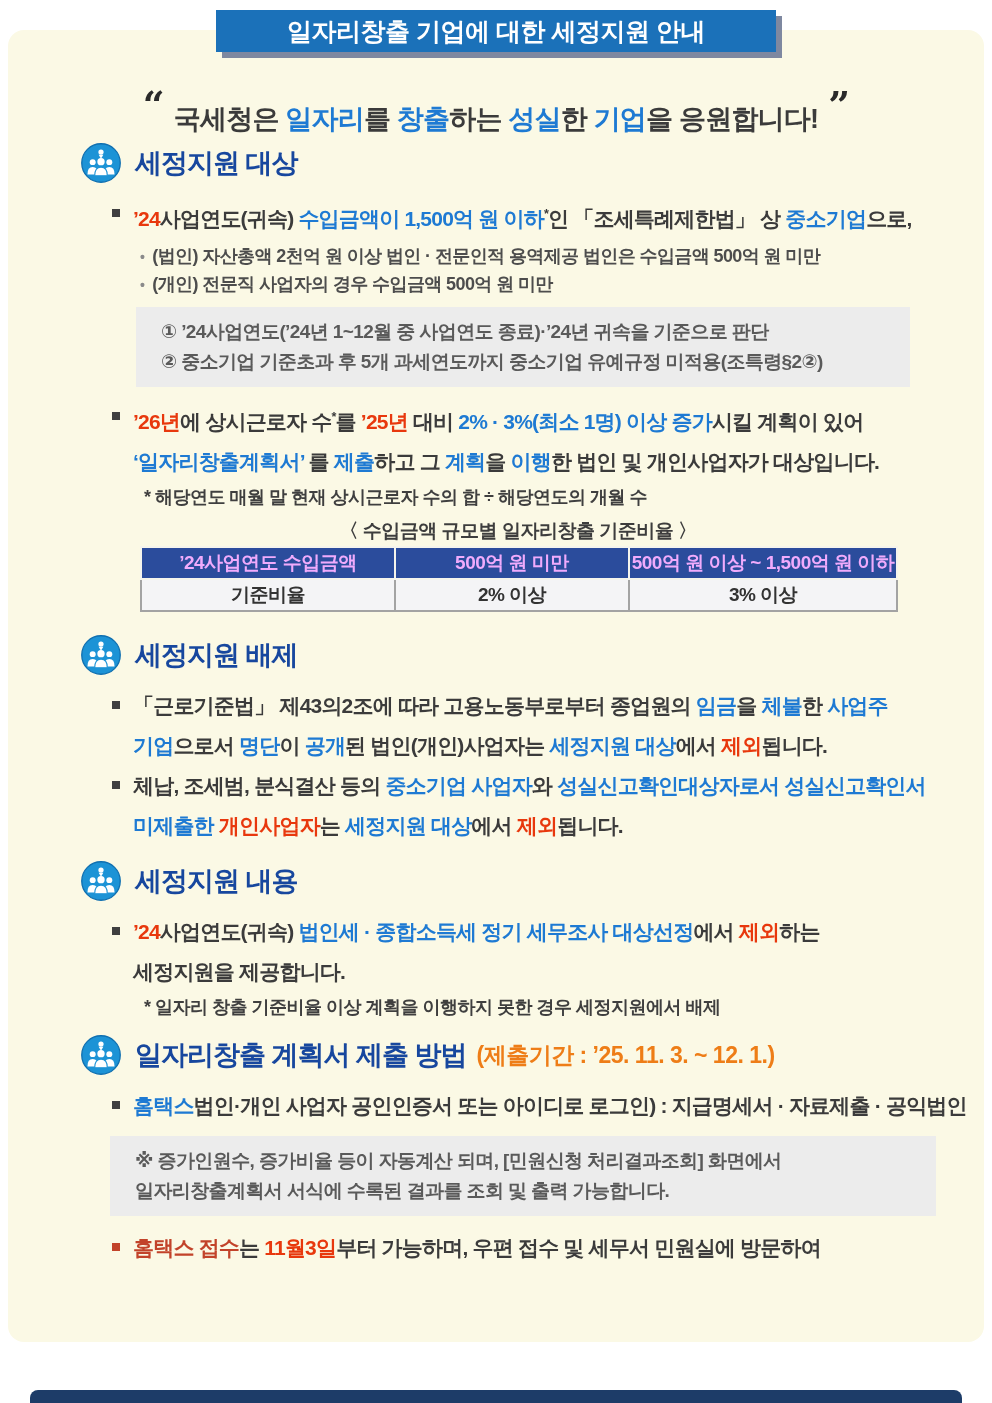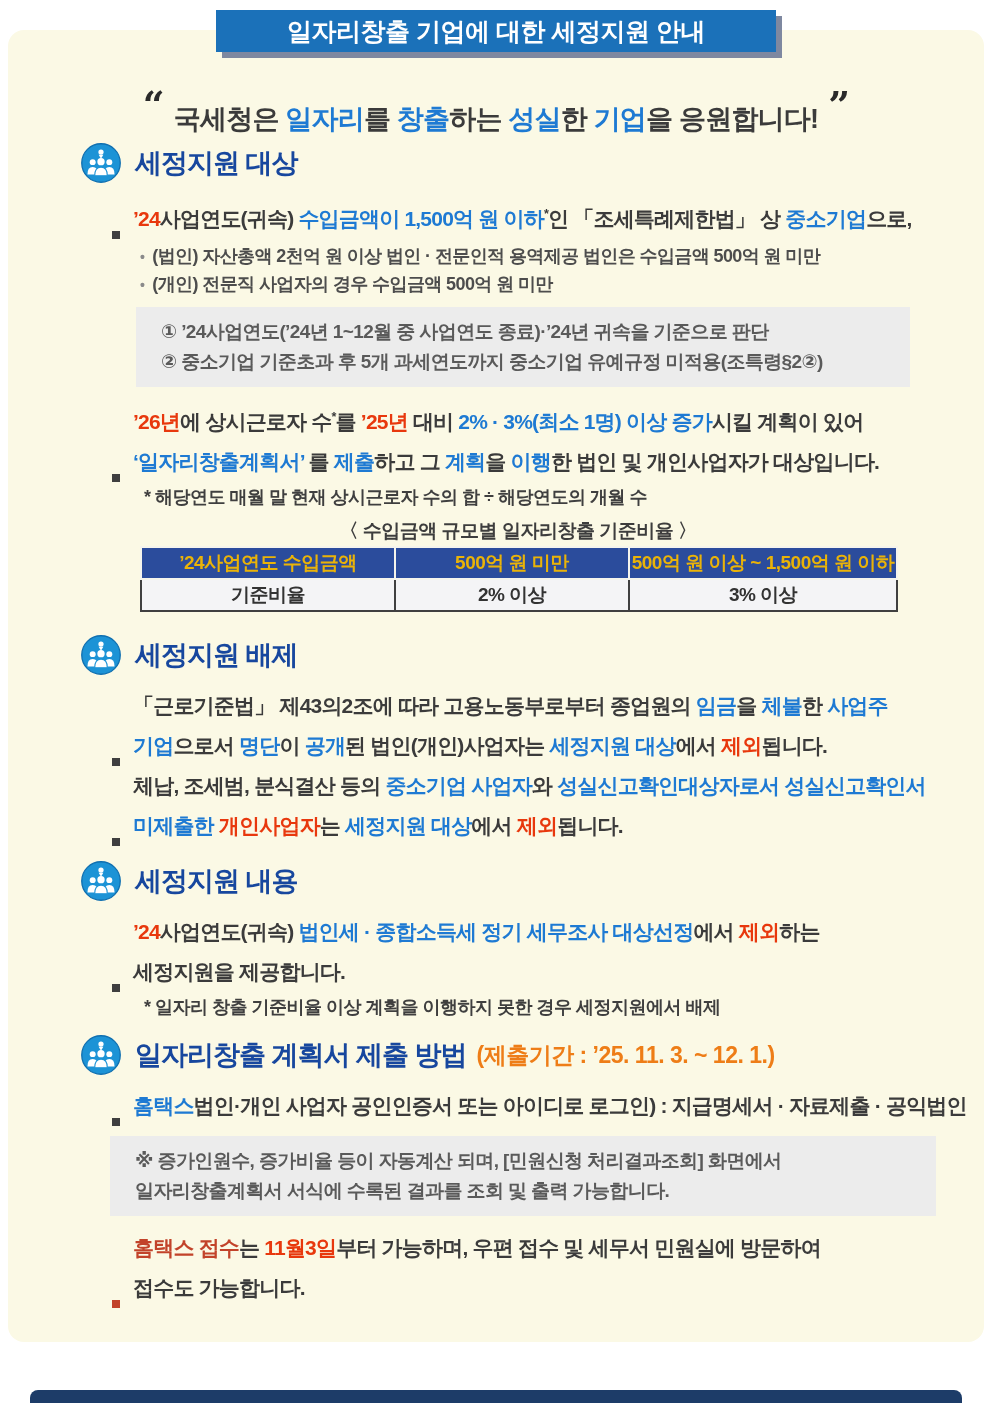--- a/index.html
+++ b/index.html
@@ -21,21 +21,21 @@
   .quote{text-align:center;padding-top:52px;height:46px;line-height:46px;
          font-size:27px;font-weight:bold;color:#161616;letter-spacing:-0.8px;}
   .qmark{font-family:"DejaVu Serif",serif;font-size:38px;color:#2a2a2a;
          vertical-align:10px;padding:0 10px;}
   
   .sec-head{display:flex;align-items:center;margin:14px 0 0 72px;height:42px;}
   .sec-head .icon{width:42px;height:42px;margin-right:13px;flex:none;}
   .sec-head .htxt{font-size:27px;font-weight:bold;color:var(--hblue);letter-spacing:-1px;}
   .sec-head .period{font-size:23px;font-weight:bold;color:var(--orange);margin-left:10px;letter-spacing:-0.5px;}
   
-  .bullet{display:flex;margin-left:104px;margin-top:10px;align-items:flex-end;}
+  .bullet{display:flex;margin-left:104px;margin-top:10px;}
   .bullet .bmark{width:8px;height:8px;background:#3f3f3f;margin:15px 13px 0 0;flex:none;}
   .bullet .bmark.red{background:var(--brick);}
   .bullet .btext{min-width:0;}
   .line{font-size:21px;font-weight:bold;color:var(--dark);line-height:40px;
         letter-spacing:-0.8px;white-space:nowrap;}
   sup{font-size:0.6em;}
   .c-d{color:var(--dark);} .c-blue{color:var(--blue);} .c-red{color:var(--red);}
   .c-brick{color:var(--brick);}
   
   .subs{margin:4px 0 0 132px;}
@@ -48,24 +48,24 @@
   .graybox.wide{margin-left:102px;width:776px;}
   .graybox .gline{font-size:19px;font-weight:600;color:var(--notegray);
                   line-height:30px;letter-spacing:-0.6px;white-space:nowrap;}
   
   .footnote{margin:2px 0 0 136px;font-size:18px;font-weight:bold;color:#3f3f3f;
             line-height:26px;letter-spacing:-0.5px;}
   
   .tbl-caption{margin:8px 0 0 132px;width:756px;text-align:center;font-size:19px;
                font-weight:bold;color:#3d3d3d;line-height:26px;letter-spacing:-0.5px;}
   table.ratio{margin:2px 0 0 132px;width:758px;border-collapse:collapse;}
-  table.ratio th{background:var(--thead);color:#eab308;font-size:19px;font-weight:bold;
+  table.ratio th{background:var(--thead);color:#f0abfc;font-size:19px;font-weight:bold;
                  height:28px;border:2px solid #f5f4ec;letter-spacing:-0.5px;}
   table.ratio td{background:#f4f4f6;color:#333;font-size:19px;font-weight:bold;
-                 height:28px;text-align:center;border:2px solid #404040;letter-spacing:-0.5px;}
+                 height:28px;text-align:center;border:2px solid #a3a3a3;letter-spacing:-0.5px;}
   table.ratio th:nth-child(1){width:250px;} table.ratio th:nth-child(2){width:230px;}
   
   .mt-sec{margin-top:22px;} .mt-sec-sm{margin-top:14px;}
   
   .bottom-bar{position:absolute;bottom:0;left:30px;right:30px;height:13px;
               background:#1d3c68;border-radius:8px 8px 0 0;}
 </style>
 </head>
 <body>
 
@@ -219,20 +219,19 @@
 
     <div class="graybox wide" style="margin-top:10px;">
       <div class="gline">※ 증가인원수, 증가비율 등이 자동계산 되며, [민원신청 처리결과조회] 화면에서</div>
       <div class="gline">일자리창출계획서 서식에 수록된 결과를 조회 및 출력 가능합니다.</div>
     </div>
 
     <div class="bullet" style="margin-top:12px;">
       <span class="bmark red"></span>
       <div class="btext">
         <div class="line"><span class="c-brick">홈택스 접수</span><span class="c-d">는 </span><span class="c-red">11월3일</span><span class="c-d">부터 가능하며, 우편 접수 및 세무서 민원실에 방문하여</span></div>
-        <div class="line"><span class="c-d">접수도 가능합니다.</span></div>
       </div>
     </div>
 
   </div>
 
   <div class="bottom-bar"></div>
 </div>
 
 </body></html>

